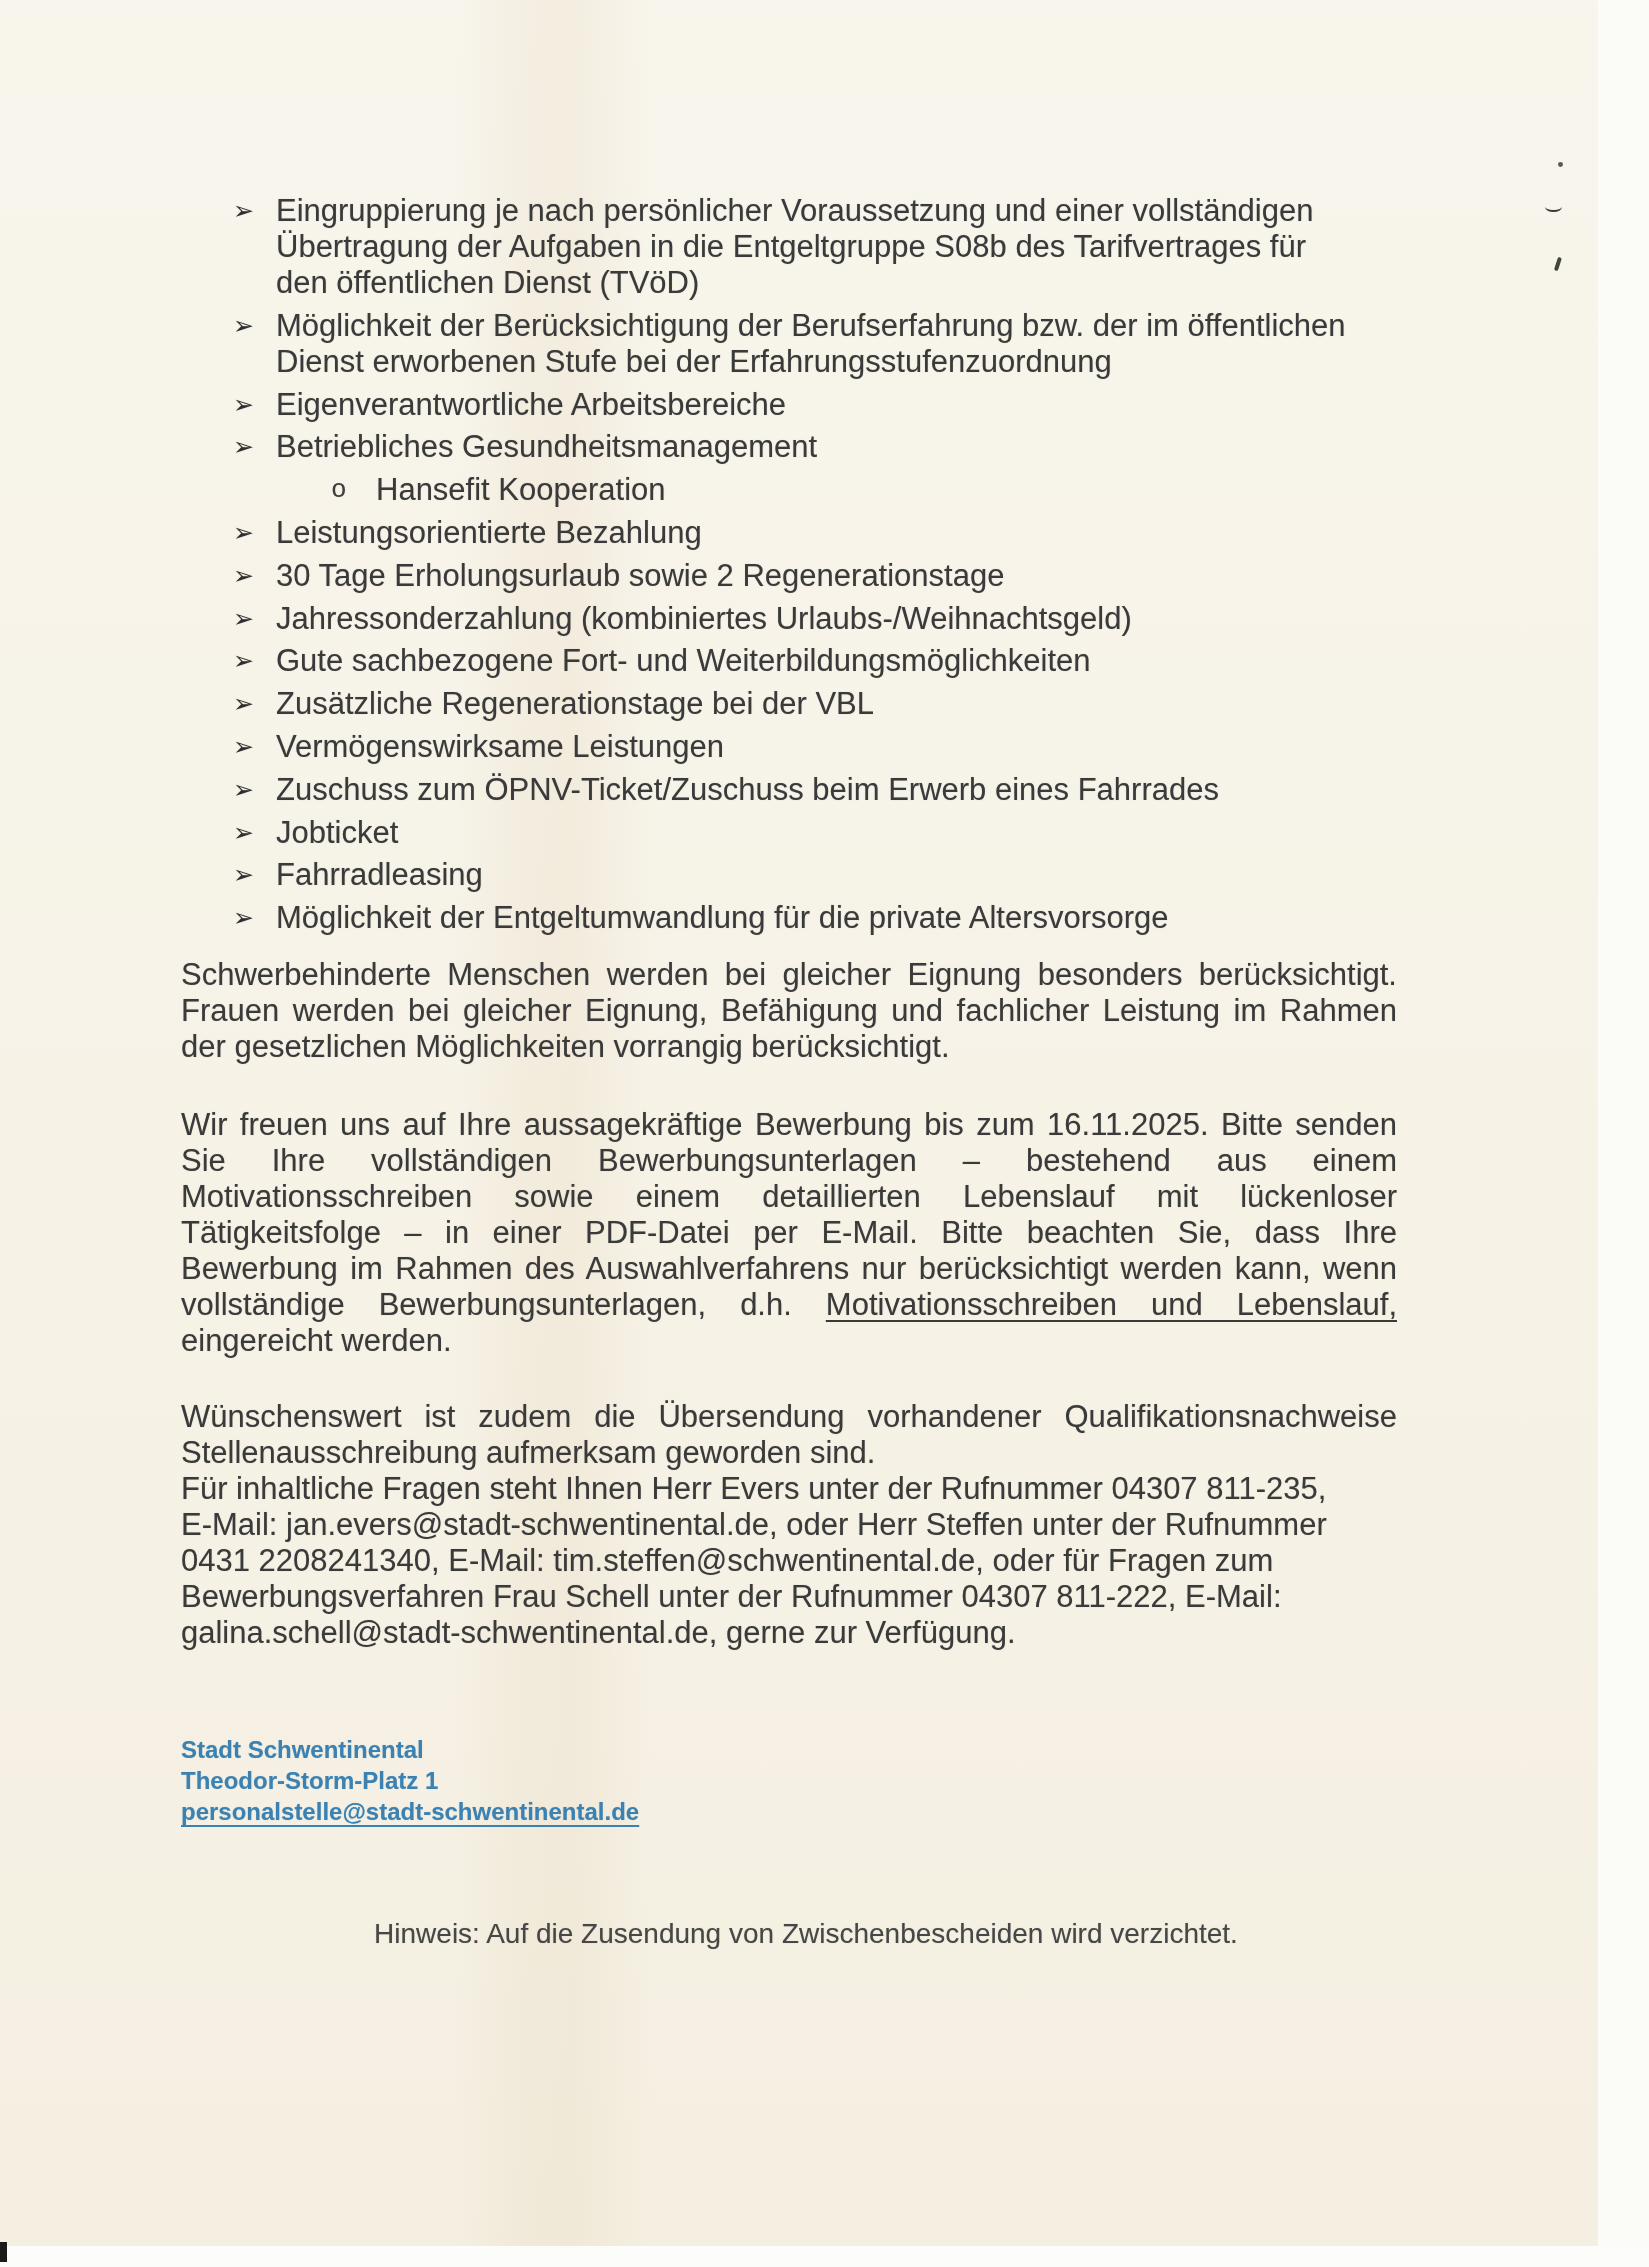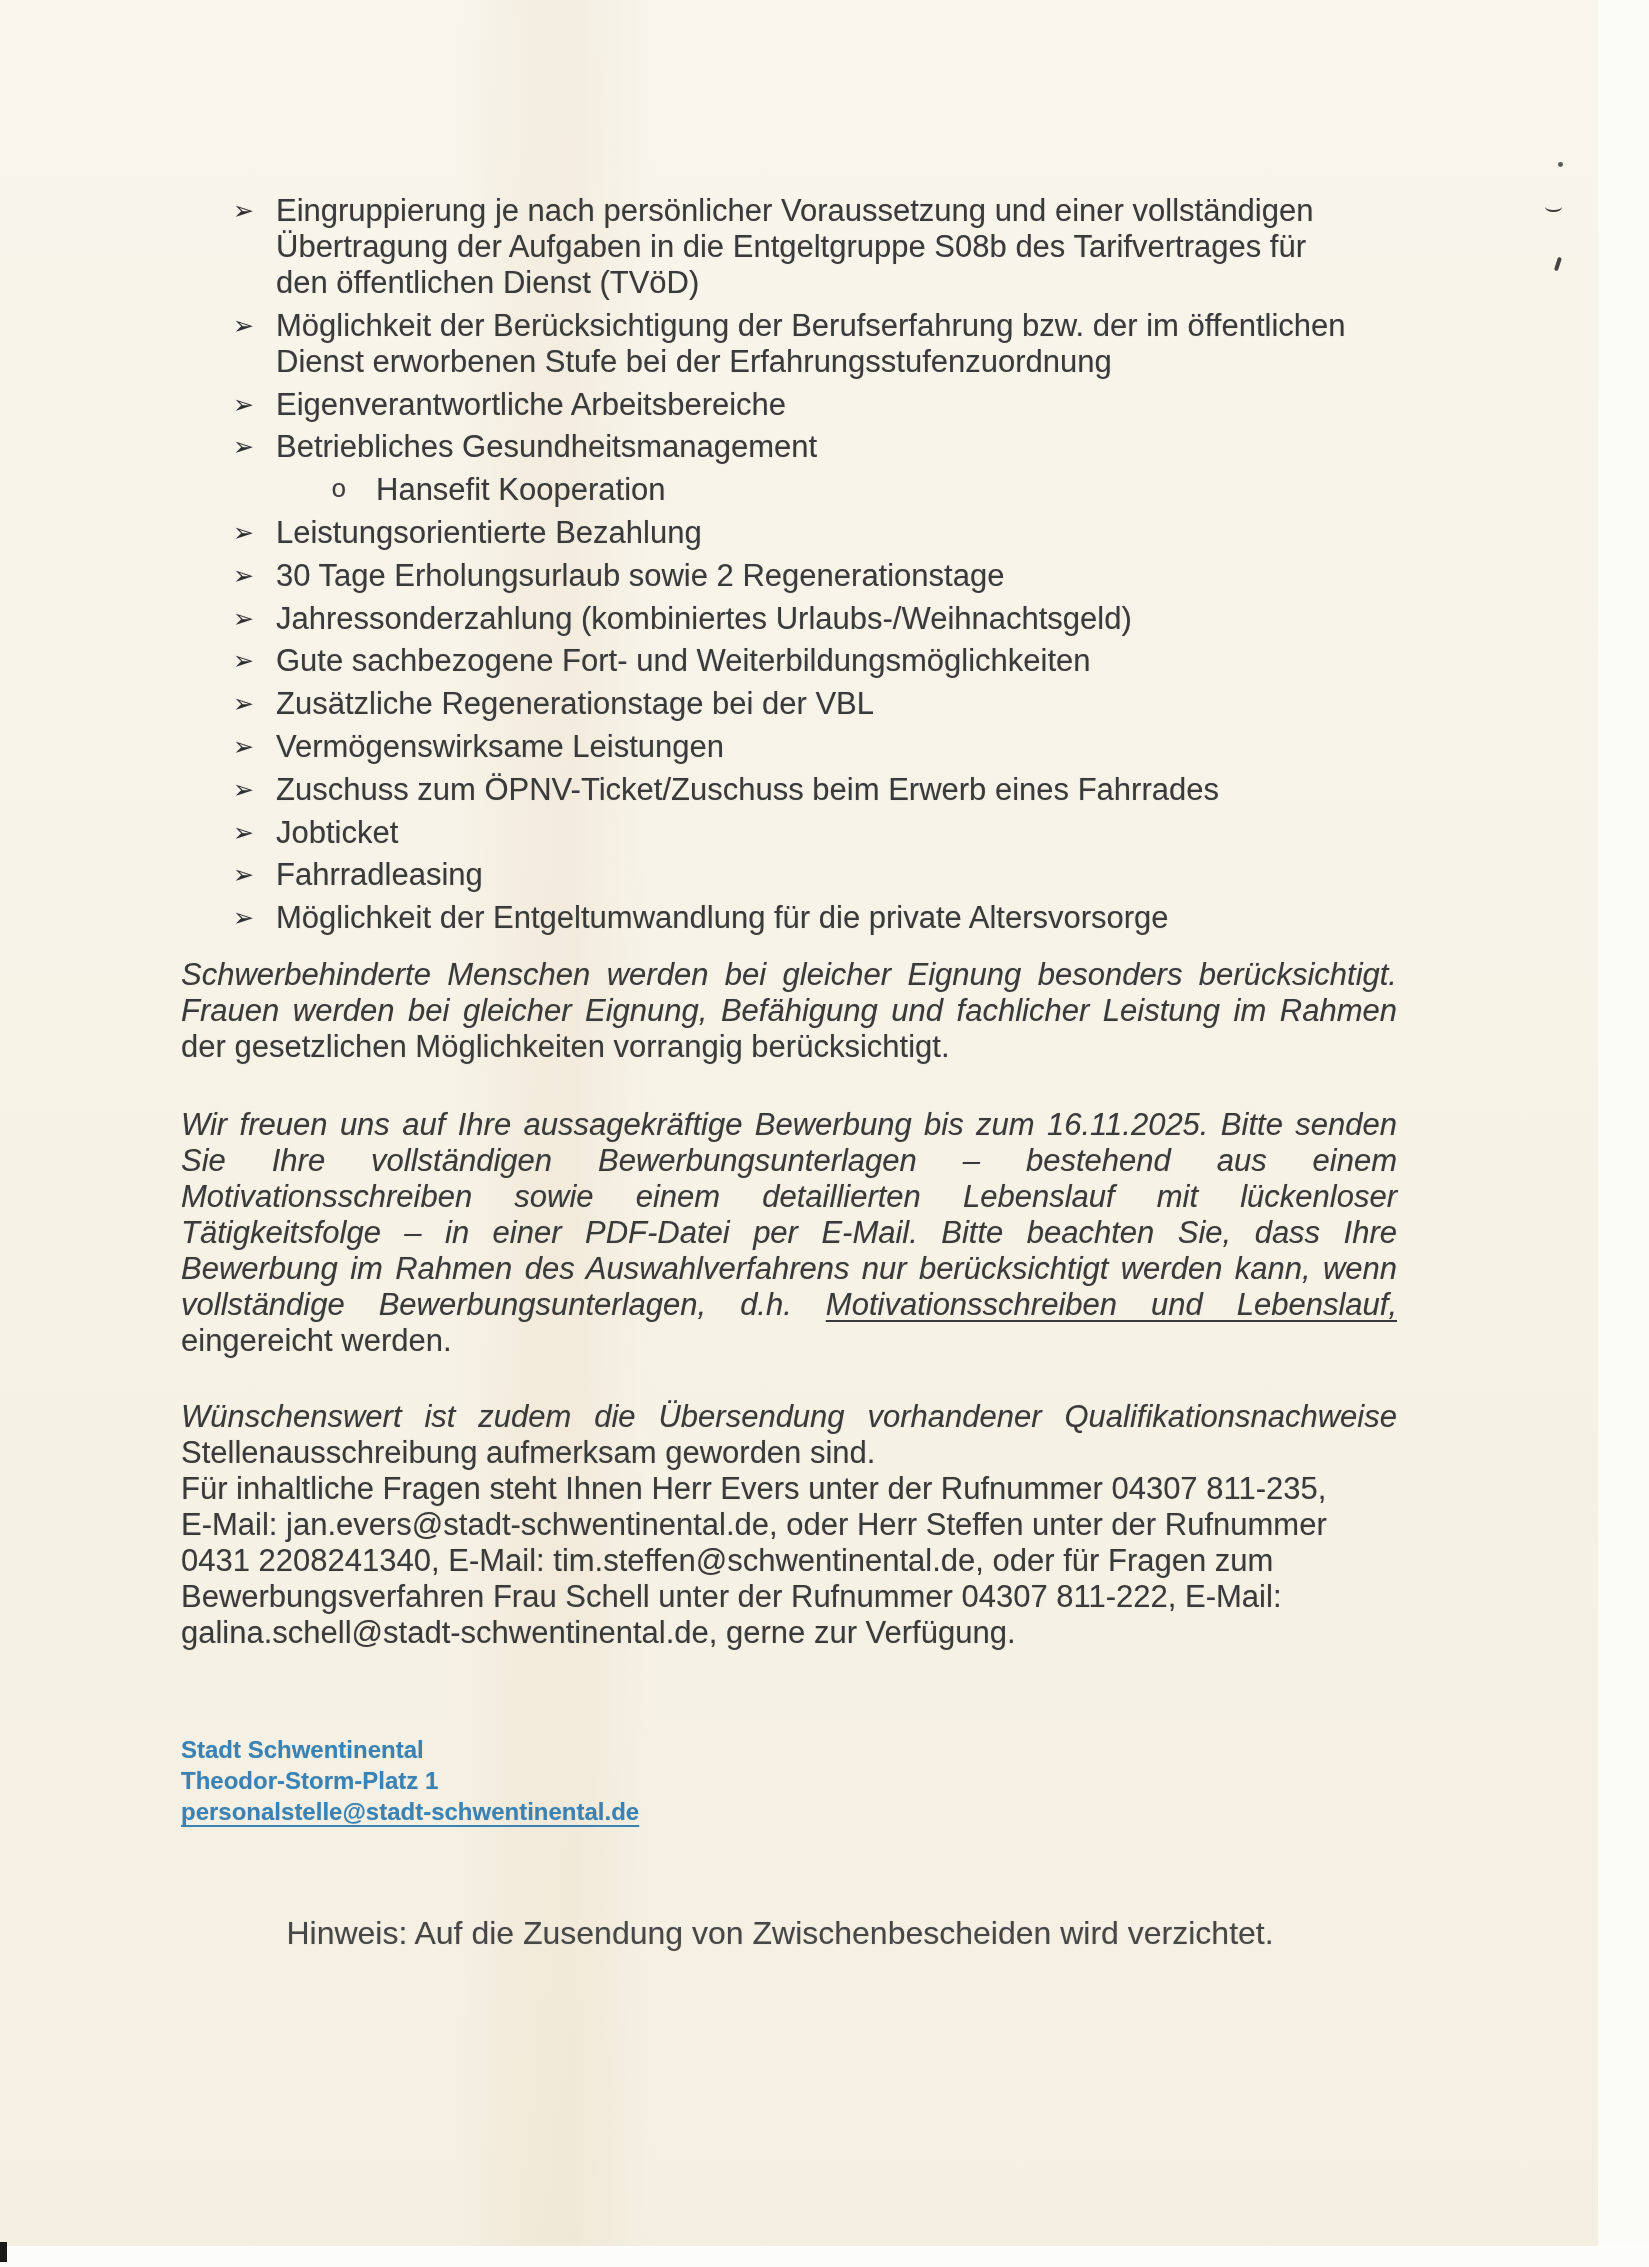--- a/index.html
+++ b/index.html
@@ -17,33 +17,33 @@
     background:linear-gradient(90deg,rgba(214,184,144,0) 0%,rgba(214,184,144,0.10) 35%,rgba(214,184,144,0.12) 60%,rgba(214,184,144,0) 100%);}
   .edge-right{position:absolute;top:0;right:0;width:52px;height:100%;background:#fbfbf8;}
   .edge-bottom{position:absolute;left:0;bottom:0;width:100%;height:22px;background:#fcfcfa;}
   .corner-mark{position:absolute;left:0;bottom:5.8px;width:6.8px;height:20.4px;background:#1a1a1a;}
   .speck-dot{position:absolute;left:1558px;top:162px;width:4.9px;height:4.9px;border-radius:50%;background:#5a5a55;}
   .speck-curve{position:absolute;left:1545px;top:201px;width:16.5px;height:10.7px;border-radius:50%;border-bottom:2.9px solid #3c3c38;box-sizing:border-box;}
   .speck-comma{position:absolute;left:1556px;top:257px;width:3.9px;height:13.6px;border-radius:1.9px;background:#45453f;transform:rotate(18deg);}
 
   .textblock{position:absolute;left:181px;width:1216px;font-size:31px;line-height:36px;}
   .ln{white-space:nowrap;}
-  .j{white-space:normal;text-align:justify;text-align-last:justify;font-style:italic;}
+  .j{white-space:normal;text-align:justify;text-align-last:justify;}
   .u{text-decoration:underline;text-underline-offset:4.9px;text-decoration-thickness:2.4px;}
 
   .list{position:absolute;left:233px;top:193px;width:1164px;font-size:31px;line-height:36px;}
   .li{display:flex;margin-bottom:6.8px;}
   .mk{flex:none;width:43px;font-family:"DejaVu Sans",sans-serif;font-size:25px;line-height:36px;color:#2e2e2e;}
   .li.sub{padding-left:98px;}
   .mk2{flex:none;width:45px;font-family:"Liberation Mono",monospace;font-size:26px;line-height:36px;color:#3d3d3d;}
   .lc{flex:1;min-width:0;}
 
   .footer{position:absolute;left:181px;top:1734px;width:1216px;text-align:left;
     font-weight:bold;font-size:24px;line-height:31px;color:#3b82b2;text-shadow:0 0 1px rgba(59,130,178,0.35);}
-  .note{position:absolute;left:172px;top:1916px;width:1216px;text-align:center;font-size:32px;line-height:35px;color:#474747;}
+  .note{position:absolute;left:198px;top:1916px;width:1216px;text-align:center;font-size:28px;line-height:35px;color:#474747;}
 </style>
 </head>
 <body>
 
 <div class="page">
   <div class="band"></div>
 
   <div class="list">
     <div class="li">
       <span class="mk">➢</span>

